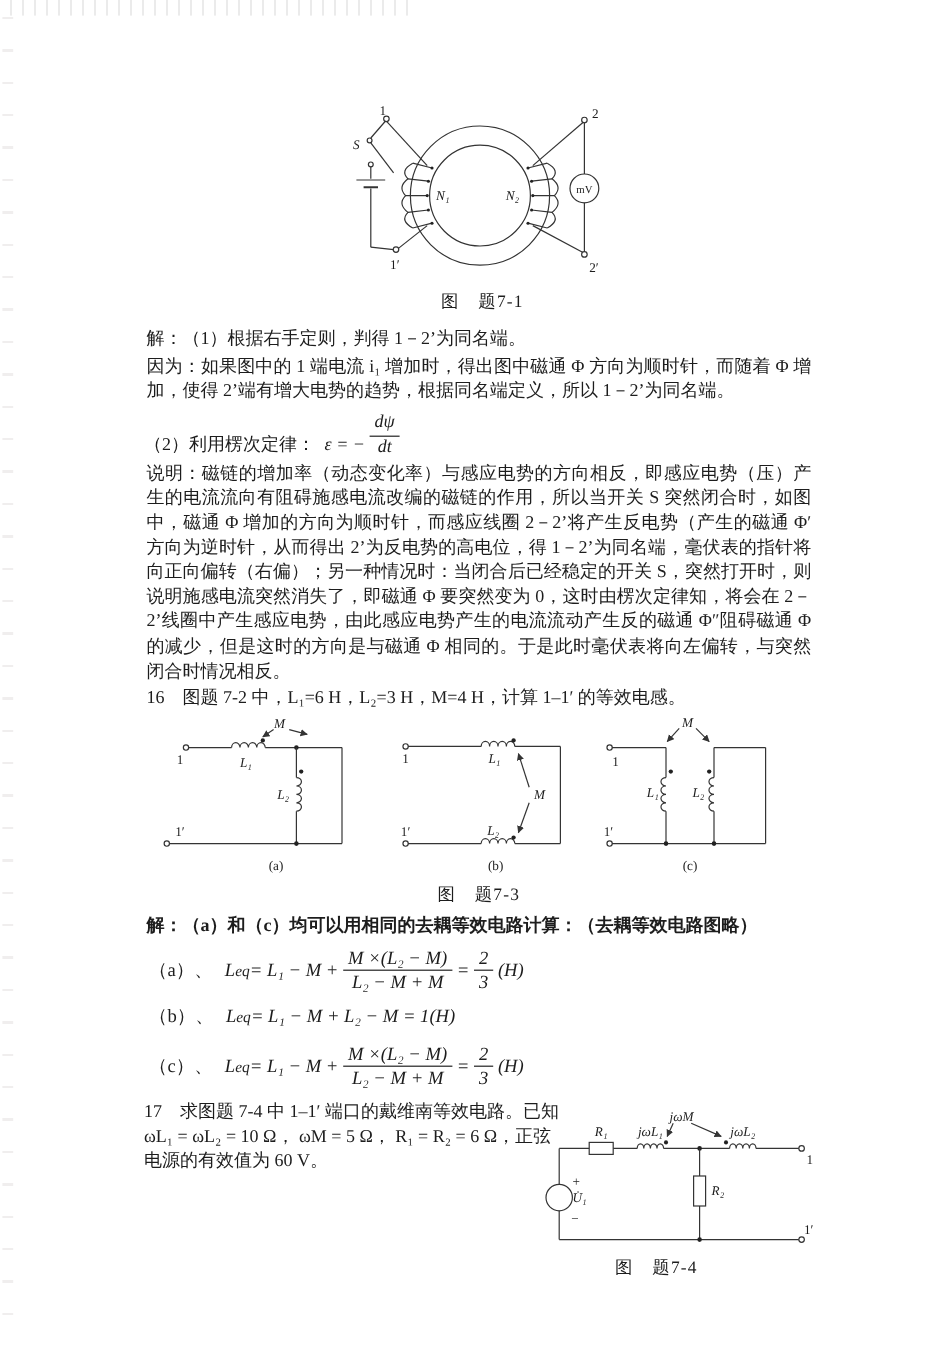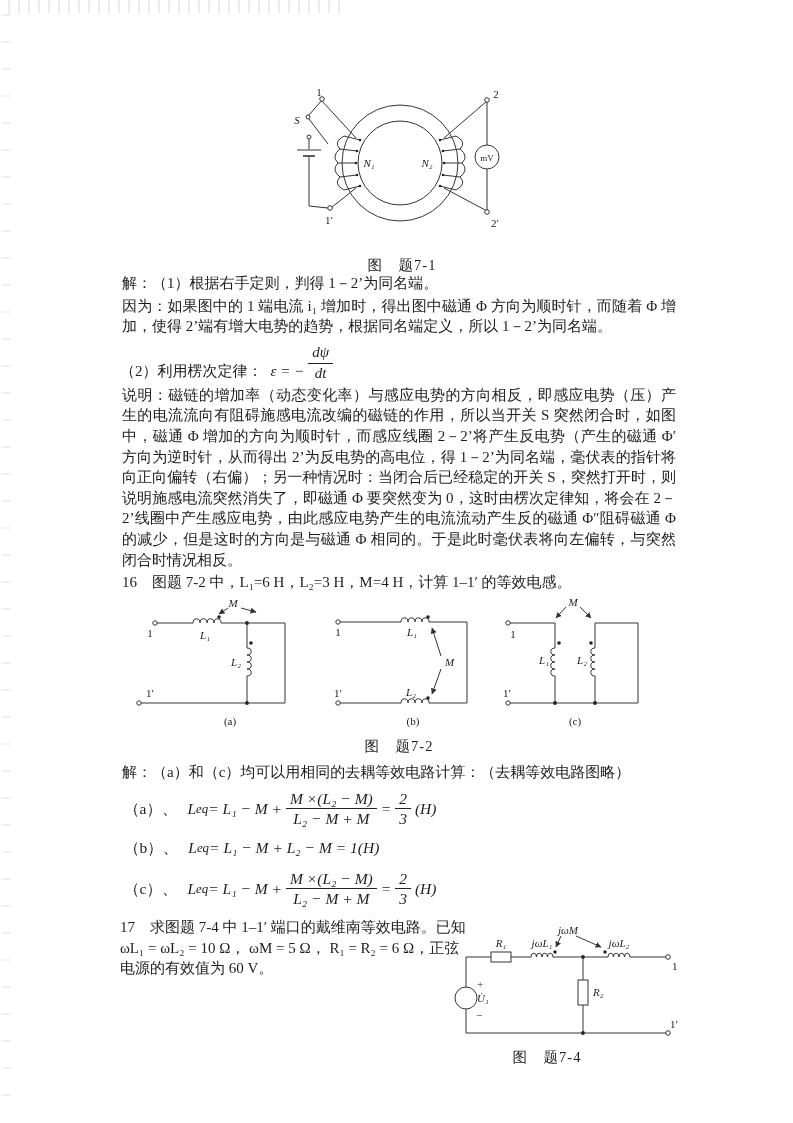--- a/index.html
+++ b/index.html
@@ -5,21 +5,21 @@
   html,body{margin:0;padding:0;background:#ffffff;}
   .page{position:relative;width:793px;height:1123px;background:#fff;overflow:hidden;
         font-family:"Liberation Serif","DejaVu Serif",serif;color:#1d1d1d;}
   
   .ticks-top{position:absolute;left:8px;top:0;width:335px;height:13px;
     background:repeating-linear-gradient(90deg,#ebebeb 0 2px,transparent 2px 10px);}
   .ticks-left{position:absolute;left:2px;top:14px;width:9px;height:1100px;
     background:repeating-linear-gradient(180deg,#f0eeee 0 2px,transparent 2px 27px);}
 
   .fig71{position:absolute;left:281px;top:88px;width:242px;text-align:center;}
-  .caption{font-size:14.5px;letter-spacing:1px;margin-top:16px;}
+  .caption{font-size:14.5px;letter-spacing:1px;margin-top:2px;}
 
   .main{position:absolute;left:120px;top:271px;width:558px;
         font-size:15px;line-height:20.6px;text-align:justify;}
   .para{margin:2px;}
 
   .lenz{display:flex;align-items:flex-end;height:42px;margin:3px 0;text-align:left;}
   .math{font-style:italic;font-family:"Liberation Serif","DejaVu Serif",serif;}
   .frac{display:inline-flex;flex-direction:column;align-items:center;
         vertical-align:middle;margin:0 4px;line-height:1.15;text-align:center;}
   .frac .num{border-bottom:1px solid #222;padding:0 4px 1px;}
@@ -209,23 +209,23 @@
         <text class="lbl" x="70" y="11" text-anchor="middle">M</text>
         <line class="w" x1="63" y1="12" x2="53" y2="23" marker-end="url(#ah)"></line>
         <line class="w" x1="77" y1="12" x2="88" y2="23" marker-end="url(#ah)"></line>
         <text class="plain" x="10" y="43" text-anchor="middle">1</text>
         <text class="plain" x="4" y="102" text-anchor="middle">1′</text>
         <text class="lbl" x="46" y="69" text-anchor="end">L₁</text>
         <text class="lbl" x="84" y="69" text-anchor="end">L₂</text>
         <text class="plain" x="72" y="130" text-anchor="middle">(c)</text>
       </svg>
     </div>
-    <div class="fig72cap">图　题7-2</div>
-
-    <p class="para" style="margin-top:6px;">解：（a）和（c）均可以用相同的去耦等效电路计算：（去耦等效电路图略）</p>
+    <div class="fig72cap">图　题7-3</div>
+
+    <p class="para" style="margin-top:6px;font-weight:bold;">解：（a）和（c）均可以用相同的去耦等效电路计算：（去耦等效电路图略）</p>
 
     <div class="eq eq-frac math">
       <span class="tag">（a）、</span>
       <span>L</span>
         <sub>eq</sub>
       <span> = L₁ − M + </span>
       <span class="frac">
         <span class="num">M ×(L₂ − M)</span>
         <span class="den">L₂ − M + M</span>
       </span>

